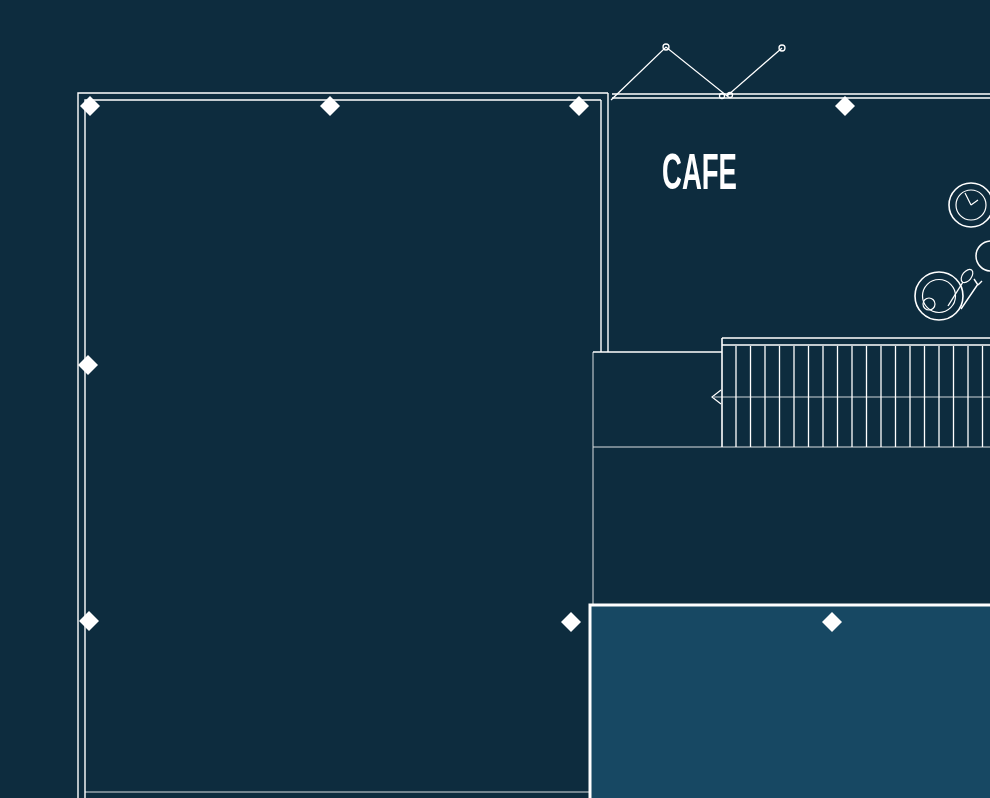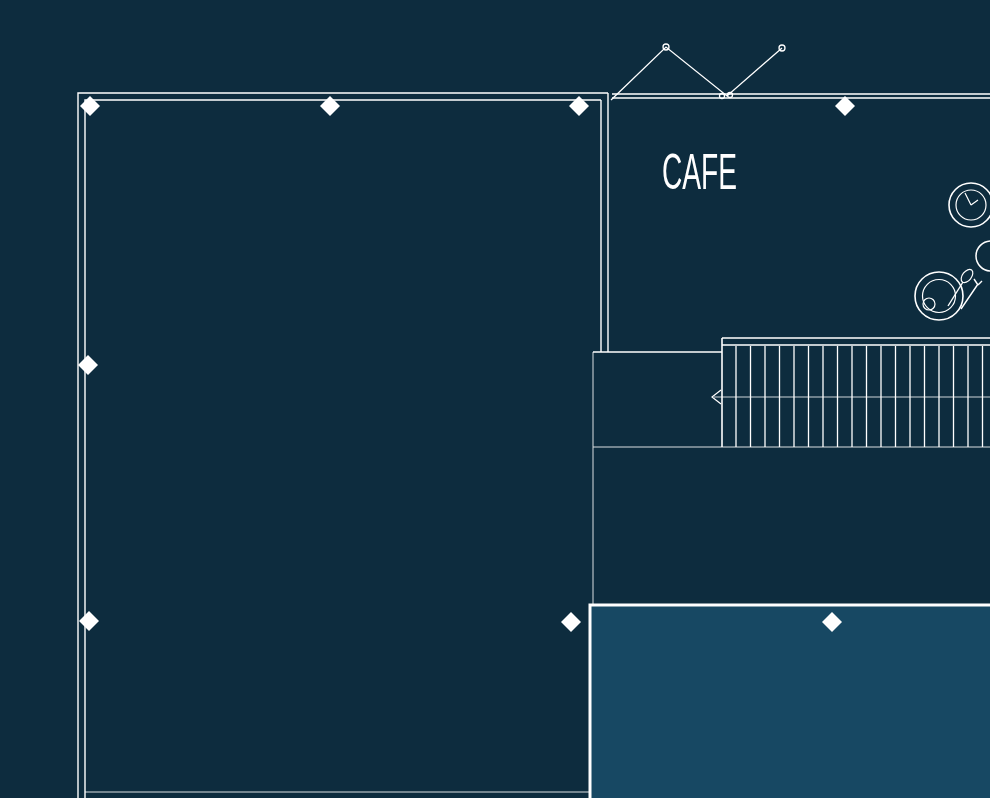--- a/index.html
+++ b/index.html
@@ -2,20 +2,21 @@
 <html><head>
 <meta charset="utf-8">
 <title>Floor Plan</title>
 <style>
   html,body{margin:0;padding:0;background:#0d2c3e;}
   .stage{
     position:relative;
     width:990px;height:798px;
     overflow:hidden;
     font-family:"Liberation Sans",sans-serif;
+    font-weight:bold;
   }
   svg{display:block;}
   text{font-family:"Liberation Sans",sans-serif;}
 </style>
 </head>
 <body>
 
 <div class="stage">
   <svg width="990" height="798" viewBox="0 0 990 798">
 

